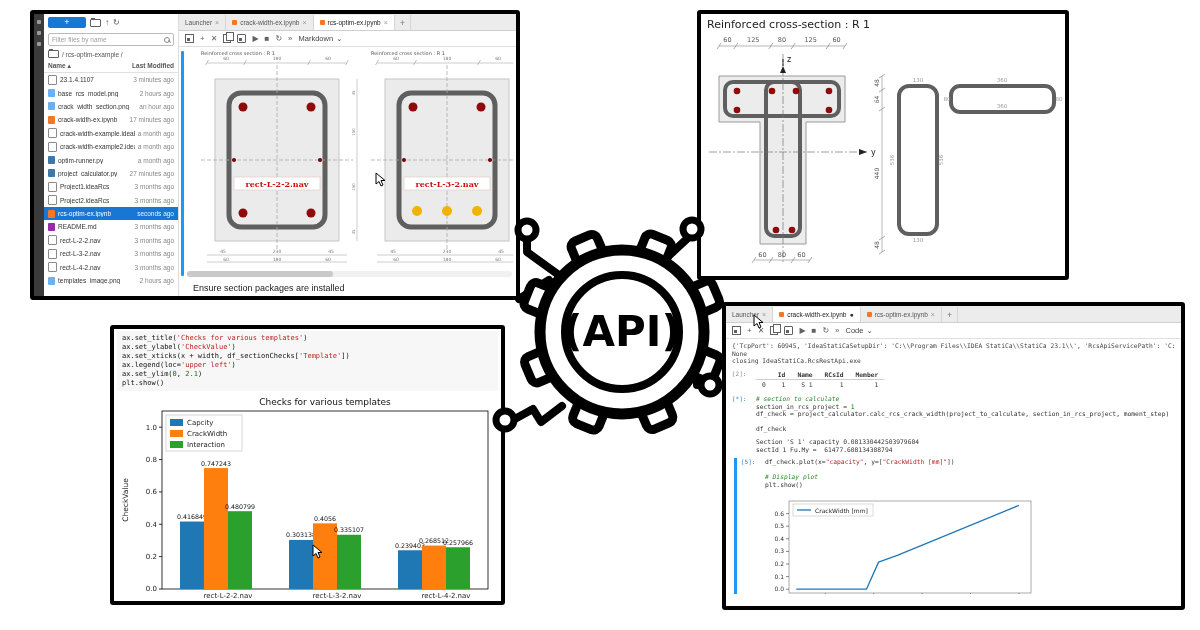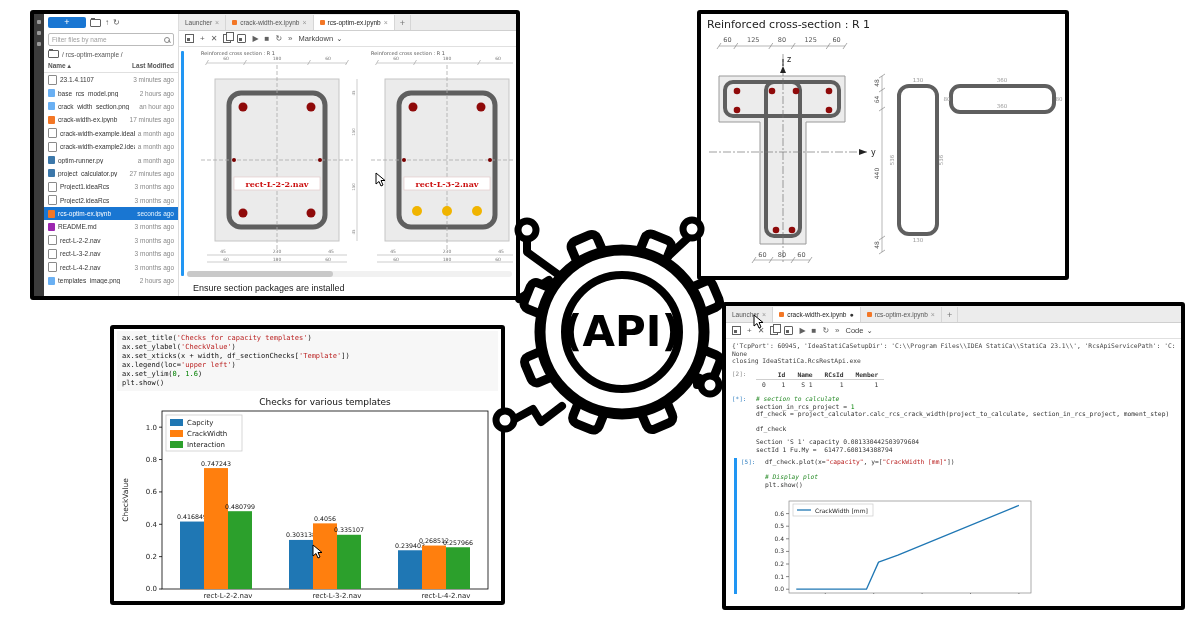--- a/index.html
+++ b/index.html
@@ -364,25 +364,25 @@
         <text x="242" y="146" font-size="5.5" fill="#999" text-anchor="middle" font-family="DejaVu Sans, sans-serif" transform="rotate(-90 242 146)">536</text>
         <rect x="250" y="72" width="103" height="26" rx="9" fill="none" stroke="#5f5f5f" stroke-width="4"></rect>
         <text x="301" y="68" font-size="5.5" fill="#999" text-anchor="middle" font-family="DejaVu Sans, sans-serif">360</text>
         <text x="301" y="94" font-size="5.5" fill="#999" text-anchor="middle" font-family="DejaVu Sans, sans-serif">360</text>
         <text x="246" y="87" font-size="5.5" fill="#999" text-anchor="middle" font-family="DejaVu Sans, sans-serif">80</text>
         <text x="358" y="87" font-size="5.5" fill="#999" text-anchor="middle" font-family="DejaVu Sans, sans-serif">80</text>
       </svg>
   </div>
 
   <div class="panel" id="p3">
-    <div class="codeblock" id="p3Code">ax.set_title(<span class="tok-s">'Checks for capacity templates'</span>)
+    <div class="codeblock" id="p3Code">ax.set_title(<span class="tok-s">'Checks for various templates'</span>)
 ax.set_ylabel(<span class="tok-s">'CheckValue'</span>)
 ax.set_xticks(x + width, df_sectionChecks[<span class="tok-s">'Template'</span>])
 ax.legend(loc=<span class="tok-s">'upper left'</span>)
-ax.set_ylim(<span class="tok-n">0</span>, <span class="tok-n">1.6</span>)
+ax.set_ylim(<span class="tok-n">0</span>, <span class="tok-n">2.1</span>)
 plt.show()</div>
     <svg id="barChart" width="387" height="216">
         <text x="211" y="12" font-size="9" fill="#111" text-anchor="middle" font-family="DejaVu Sans, sans-serif">Checks for various templates</text>
         <rect x="48" y="18" width="326" height="178" fill="#fff" stroke="#000" stroke-width="0.8"></rect>
         <line x1="45" y1="196" x2="48" y2="196" stroke="#000" stroke-width="0.8"></line>
         <text x="43" y="198.4" font-size="7" fill="#222" text-anchor="end" font-family="DejaVu Sans, sans-serif">0.0</text>
         <line x1="45" y1="163.63636363636363" x2="48" y2="163.63636363636363" stroke="#000" stroke-width="0.8"></line>
         <text x="43" y="166.03636363636363" font-size="7" fill="#222" text-anchor="end" font-family="DejaVu Sans, sans-serif">0.2</text>
         <line x1="45" y1="131.27272727272725" x2="48" y2="131.27272727272725" stroke="#000" stroke-width="0.8"></line>
         <text x="43" y="133.67272727272726" font-size="7" fill="#222" text-anchor="end" font-family="DejaVu Sans, sans-serif">0.4</text>

